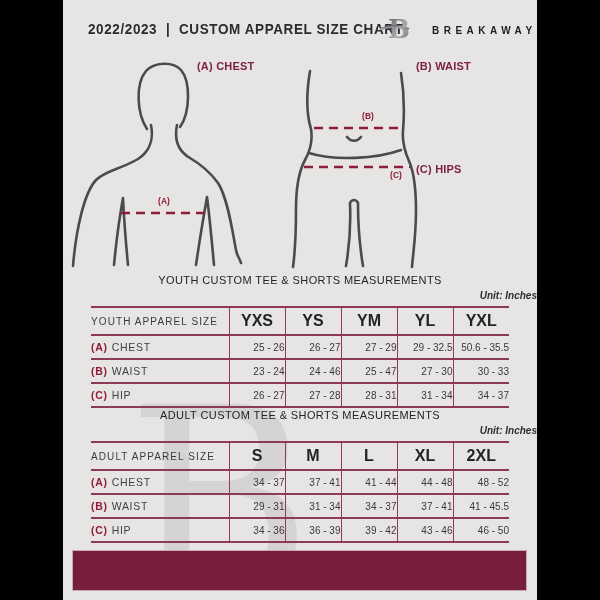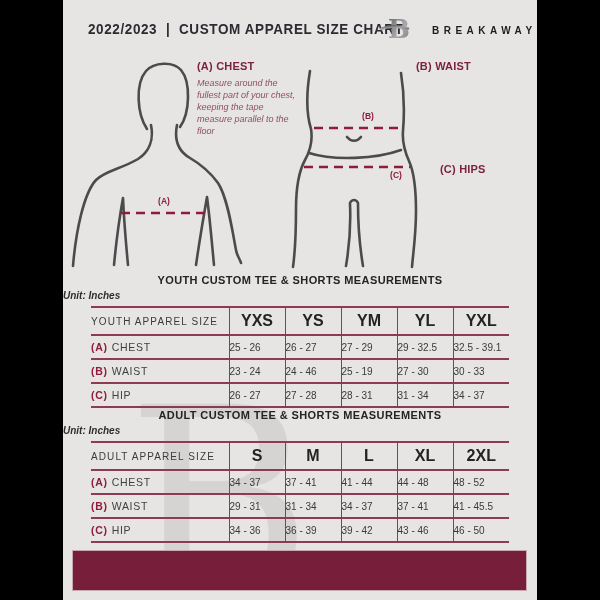--- a/index.html
+++ b/index.html
@@ -19,40 +19,40 @@
   .fig-stroke{fill:none;stroke:#4b4b4d;stroke-width:2.6;stroke-linecap:round;stroke-linejoin:round;}
   .dash{fill:none;stroke:#8e1c3c;stroke-width:2.4;stroke-dasharray:9 6;}
   .fig-label{position:absolute;transform:translateX(-50%);font-size:8.5px;font-weight:bold;color:#8e1c3c;}
 
   
   .guide{position:absolute;}
   .guide h3{margin:0 0 6px 0;font-size:11px;font-weight:bold;color:#7c2240;letter-spacing:0.2px;}
   .guide p{margin:0;font-size:9px;font-style:italic;line-height:1.32;color:#8f4e62;}
   .g-chest{left:134px;top:60px;width:102px;}
   .g-waist{left:353px;top:60px;width:114px;}
-  .g-hips{left:353px;top:163px;width:122px;margin-left:24px;}
+  .g-hips{left:353px;top:163px;width:122px;}
 
   
   .tbl-title{position:absolute;left:0;width:474px;text-align:center;font-size:11px;
-             font-weight:bold;color:#242424;letter-spacing:0.4px;}
-  .tbl-unit{position:absolute;left:0;width:474px;text-align:left;font-size:10px;
+             font-weight:normal;color:#242424;letter-spacing:0.4px;}
+  .tbl-unit{position:absolute;left:0;width:474px;text-align:right;font-size:10px;
             font-weight:bold;font-style:italic;color:#2e2e2e;}
   table.size-table{position:absolute;left:28px;width:418px;border-collapse:collapse;table-layout:fixed;
                    border-top:2px solid #8d3b55;border-bottom:2px solid #8d3b55;background:transparent;}
   table.size-table col.c-label{width:138px;}
   table.size-table col.c-size{width:56px;}
   table.size-table tr{border-bottom:2px solid #8d3b55;}
   table.size-table tr:last-child{border-bottom:none;}
   table.size-table td{padding:0;height:22px;vertical-align:middle;background:transparent;}
   table.size-table tr.head td{height:26px;}
   td.lbl{padding-left:14px;font-size:10px;letter-spacing:1.1px;color:#3b3b3b;}
   td.size-h{border-left:1.6px solid #8d3b55;text-align:center;font-size:16px;font-weight:bold;color:#232323;}
   td.row-lbl{padding-left:14px;font-size:10.5px;color:#3f3f3f;letter-spacing:0.7px;}
   td.row-lbl .pfx{font-weight:bold;color:#8e1c3c;margin-right:4px;}
-  td.val{border-left:1.6px solid #8d3b55;text-align:left;font-size:10px;color:#3a3a3a;}
+  td.val{border-left:1.6px solid #8d3b55;text-align:right;font-size:10px;color:#3a3a3a;}
 
   
   .watermark{position:absolute;left:64px;top:388px;font-family:"DejaVu Serif",serif;
              font-size:252px;line-height:0.9;color:rgba(40,40,40,0.09);z-index:0;pointer-events:none;}
   .footer-bar{position:absolute;left:9px;top:550px;width:455px;height:41px;
               background:#771f3a;border:1.5px solid #c7a9b1;box-sizing:border-box;z-index:3;}
   .layer{position:relative;z-index:1;}
 </style>
 </head>
 <body>
@@ -95,21 +95,20 @@
         <path class="fig-stroke" stroke-width="2" d="M 350 203 C 352 199, 356 199, 358 203 M 350 204 C 351 226, 349 248, 346 266 M 358 204 C 358 226, 360 248, 363 266"></path>
         <path class="dash" d="M 314 128 H 398"></path>
         <path class="dash" d="M 304 167 H 410"></path>
       </svg>
       <span class="fig-label" style="left:101px;top:196px;">(A)</span>
       <span class="fig-label" style="left:305px;top:111px;">(B)</span>
       <span class="fig-label" style="left:333px;top:170px;">(C)</span>
 
       <div class="guide g-chest">
         <h3>(A) CHEST</h3>
-        <p>Measure around the fullest part of your chest, keeping the tape measure parallel to the floor</p>
       </div>
       <div class="guide g-waist">
         <h3>(B) WAIST</h3>
       </div>
       <div class="guide g-hips">
         <h3>(C) HIPS</h3>
       </div>
 
       <div class="tbl-title" style="top:274px;">YOUTH CUSTOM TEE &amp; SHORTS MEASUREMENTS</div>
       <div class="tbl-unit" style="top:290px;">Unit: Inches</div>
@@ -130,27 +129,27 @@
           <td class="size-h">YM</td>
           <td class="size-h">YL</td>
           <td class="size-h">YXL</td>
         </tr>
         <tr>
           <td class="row-lbl"><span class="pfx">(A)</span><span>CHEST</span></td>
           <td class="val">25 - 26</td>
           <td class="val">26 - 27</td>
           <td class="val">27 - 29</td>
           <td class="val">29 - 32.5</td>
-          <td class="val">32.5 - 39.1</td>
+          <td class="val">50.6 - 35.5</td>
         </tr>
         <tr>
           <td class="row-lbl"><span class="pfx">(B)</span><span>WAIST</span></td>
           <td class="val">23 - 24</td>
           <td class="val">24 - 46</td>
-          <td class="val">25 - 19</td>
+          <td class="val">25 - 47</td>
           <td class="val">27 - 30</td>
           <td class="val">30 - 33</td>
         </tr>
         <tr>
           <td class="row-lbl"><span class="pfx">(C)</span><span>HIP</span></td>
           <td class="val">26 - 27</td>
           <td class="val">27 - 28</td>
           <td class="val">28 - 31</td>
           <td class="val">31 - 34</td>
           <td class="val">34 - 37</td>

